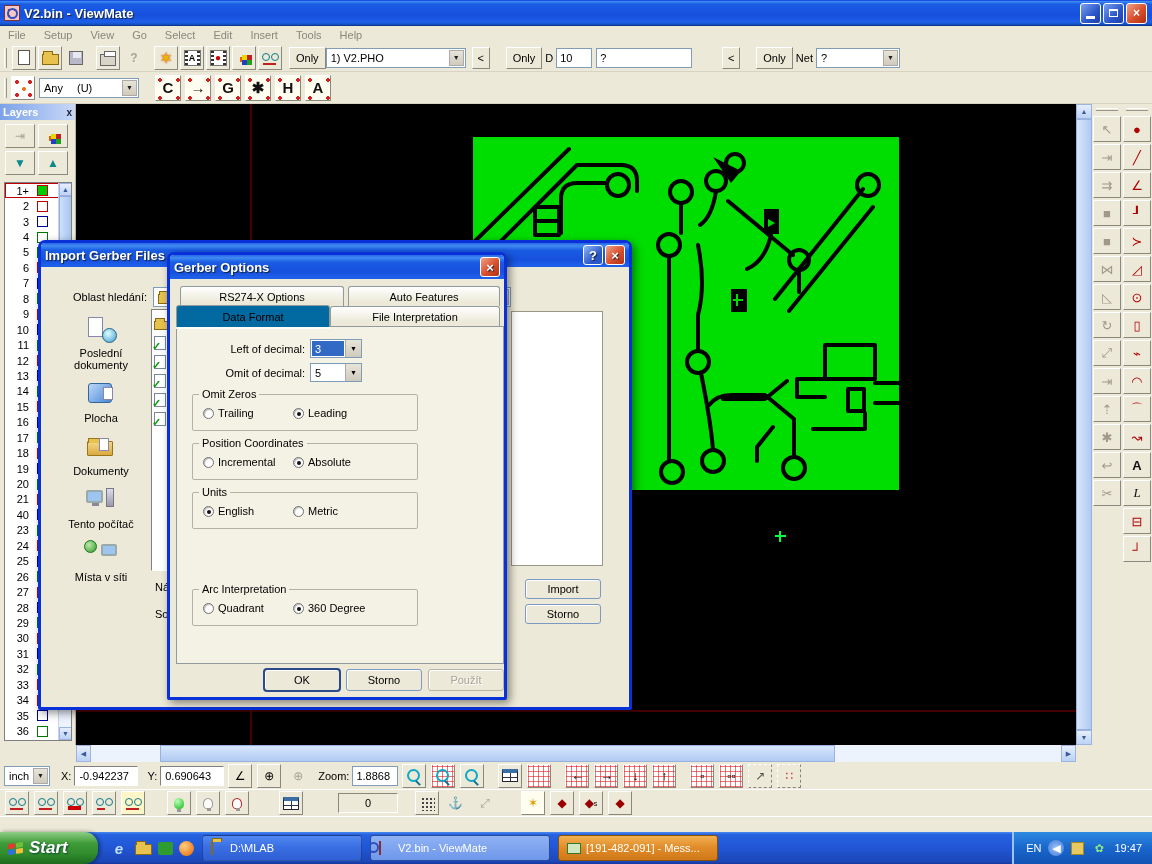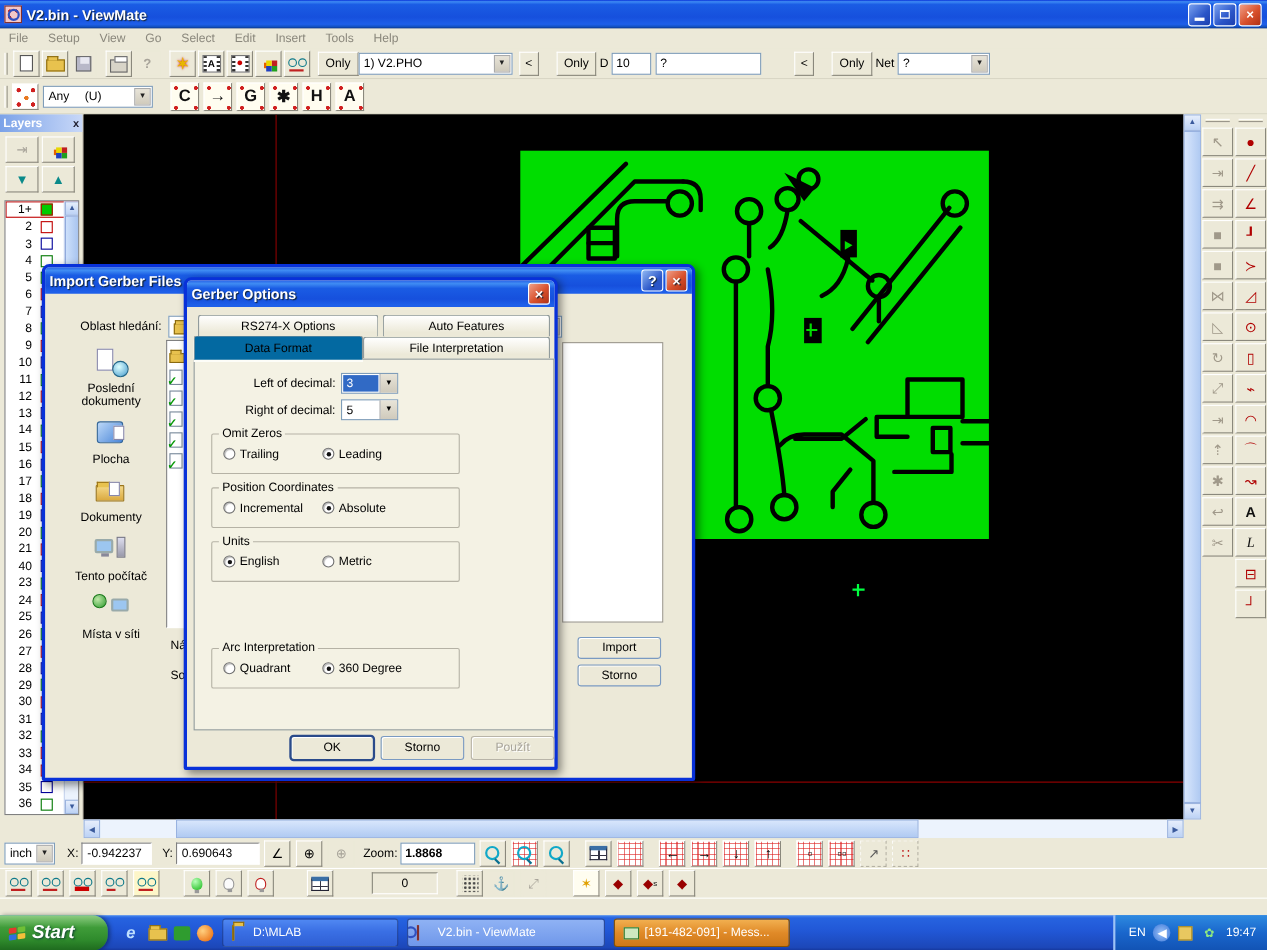--- a/index.html
+++ b/index.html
@@ -592,26 +592,26 @@
   </div>
 
   <div class="sbar s1">
     <div class="combo" style="width:46px">
       <span>inch</span>
       <span class="arrowbox">▼</span>
     </div>
     <span style="margin-left:8px">X:</span>
     <span class="sunken" style="width:64px">-0.942237</span>
     <span style="margin-left:6px">Y:</span>
-    <span class="sunken" style="width:76px">0.690643</span>
+    <span class="sunken" style="width:64px">0.690643</span>
     <span class="tool">∠</span>
     <span class="tool">⊕</span>
     <span class="tool dis">⊕</span>
     <span style="margin-left:4px">Zoom:</span>
-    <input class="field" style="width: 68px; font-weight: bold;" value="1.8868">
+    <input class="field" style="width: 46px;" value="1.8868">
     <span class="tool">
         <span class="mag"></span>
       </span>
     <span class="tool redgrid">
         <span class="mag"></span>
       </span>
     <span class="tool">
         <span class="mag"></span>
       </span>
     <span class="sep"></span>
@@ -825,21 +825,21 @@
     <div class="tab" style="left:178px;top:31px;width:152px">Auto Features</div>
     <div class="tab active" style="left:6px;top:50px;width:154px">Data Format</div>
     <div class="tab" style="left:160px;top:51px;width:170px">File Interpretation</div>
     <div class="tpanel"></div>
 
     <span class="rlabel" style="left:25px;top:88px;z-index:3;position:absolute">Left of decimal:</span>
     <div class="gcombo" style="left:140px;top:84px;z-index:3">
       <span class="val sel">3</span>
       <span class="arr">▼</span>
     </div>
-    <span class="rlabel" style="left:25px;top:112px;z-index:3;position:absolute">Right of decimal:</span>
+    <span class="rlabel" style="left:25px;top:112px;z-index:3;position:absolute">Omit of decimal:</span>
     <div class="gcombo" style="left:140px;top:108px;z-index:3">
       <span class="val">5</span>
       <span class="arr">▼</span>
     </div>
 
     <div class="grp" style="top:139px;z-index:3">
       <span class="cap">Omit Zeros</span>
       <span class="ropt" style="left:10px;top:12px"><span class="radio"></span><span>Trailing</span></span>
       <span class="ropt" style="left:100px;top:12px"><span class="radio on"></span><span>Leading</span></span>
     </div>

